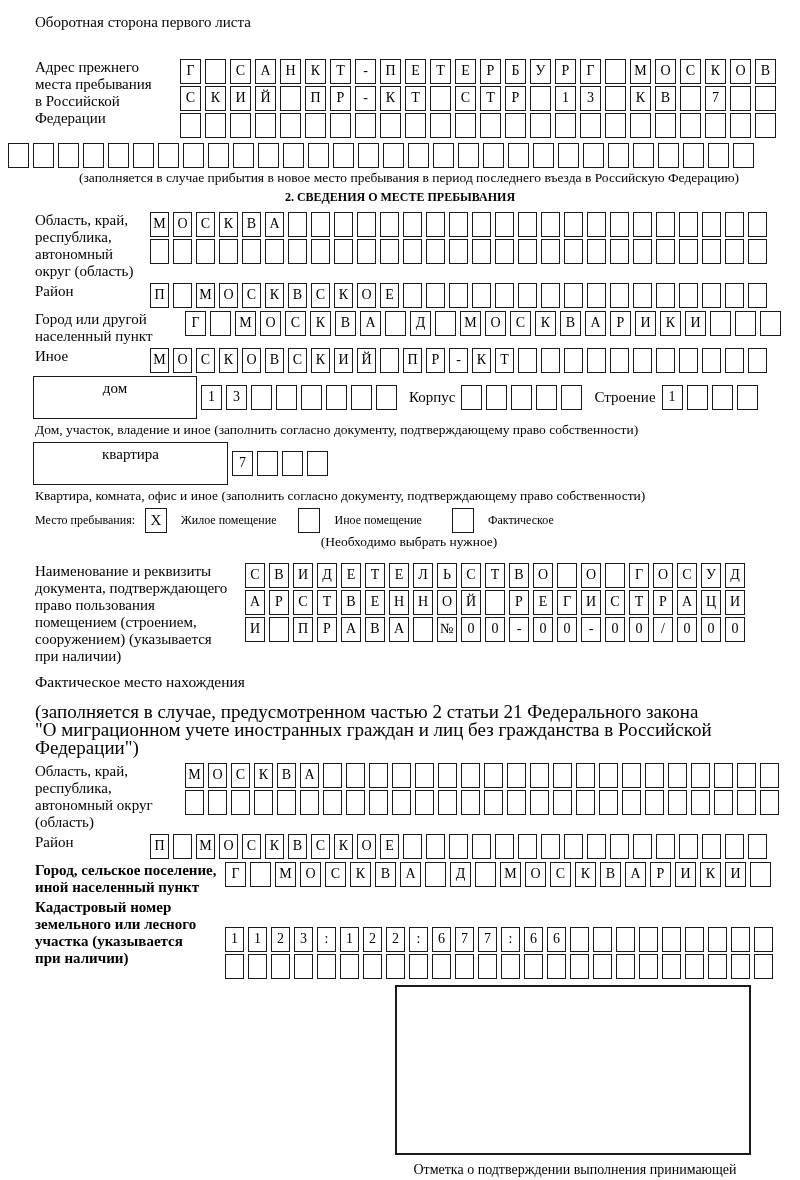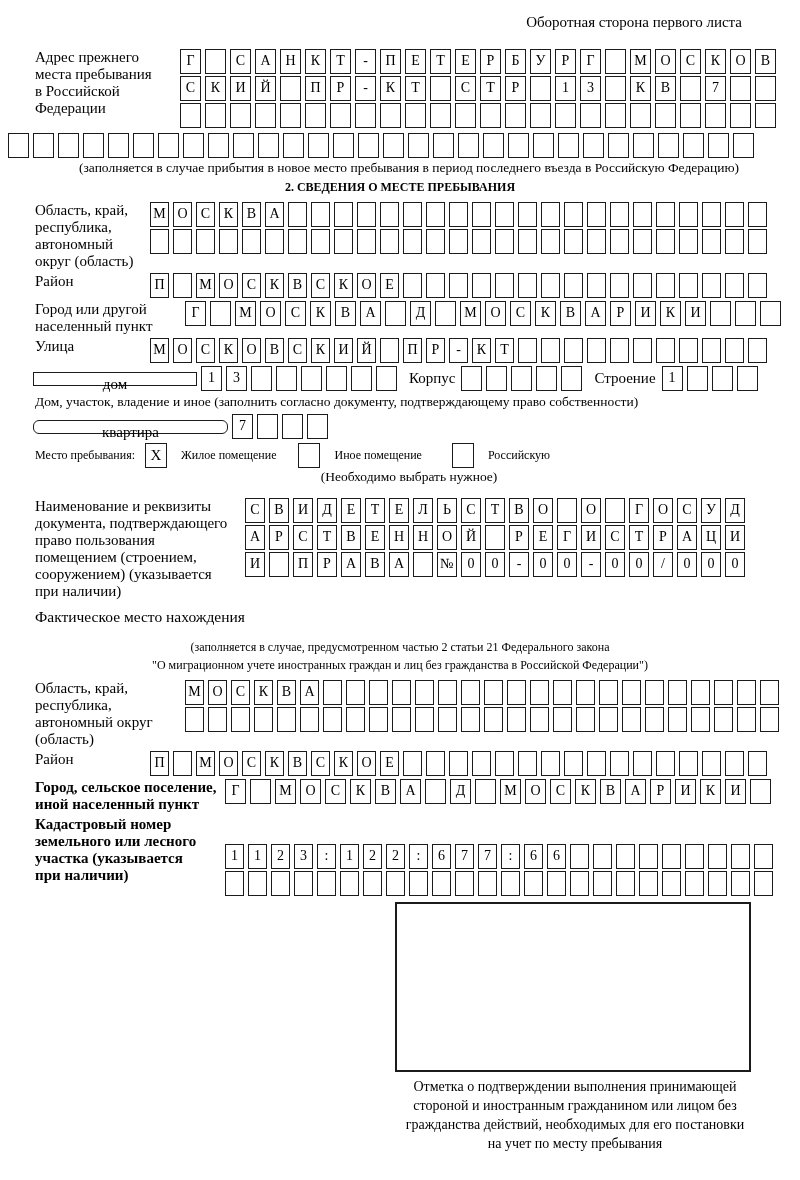--- a/index.html
+++ b/index.html
@@ -2,21 +2,21 @@
 <html lang="ru"><head>
 <meta charset="utf-8">
 <style>
   html,body { margin:0; padding:0; background:#fff; }
   body {
     width:800px; height:1180px; overflow:hidden;
     font-family:"Liberation Serif","DejaVu Serif",serif;
     color:#000; font-size:15px;
   }
   .page { padding:14px 0 0 35px; }
-  .top-title { text-align:right; padding-right:58px; font-size:15px; margin-bottom:18px; }
+  .top-title { text-align:left; padding-right:58px; font-size:15px; margin-bottom:28px; }
 
   .block { display:flex; margin-bottom:3px; }
   .flabel { font-size:15px; line-height:17px; flex:none; }
   .w-prev { width:145px; }
   .w115 { width:115px; }
   .w150 { width:150px; }
   .w190 { width:190px;font-weight:bold; }
   .w210 { width:210px; }
   .rows > .cells { margin-bottom:2px; }
 
@@ -29,30 +29,30 @@
     background:#fff;
   }
   .sm .cell { width:19px; }
   .md .cell { width:20px; }
   .fullrow { margin-left:-27px; margin-bottom:2px; }
 
   .note { font-size:13.5px; line-height:16px; margin:1px 0 4px 0; }
   .center { text-align:center; padding-right:17px; }
   .h2 { font-weight:bold; text-align:center; font-size:12px; margin:4px 35px 7px 0; }
   .h2b { font-weight:normal; text-align:left; font-size:15.5px; margin:8px 35px 6px 0; }
-  .subnote { font-size:12px; line-height:18px; text-align:center; margin:12px 35px 6px 0; }
+  .subnote { font-size:19px; line-height:18px; margin:12px 35px 6px 0; }
 
   .house-row { display:flex; align-items:center; margin:2px 0 3px -2px; }
   .box-label {
-    box-sizing:border-box; flex:none; height:14px;
+    box-sizing:border-box; flex:none; height:43px;
     border:1.6px solid #1b1b1b; text-align:center;
     font-size:15px; line-height:22px; margin-right:4px;
   }
   .w-dom { width:164px; }
-  .w-kv  { width:195px;border-radius:6px; }
+  .w-kv  { width:195px; }
   .inline-label { font-size:15px; padding:0 6px 0 12px; flex:none; }
 
   .stay-row { display:flex; align-items:center; margin:4px 0 1px 0; }
   .checkbox {
     box-sizing:border-box; flex:none; display:inline-block;
     width:22px; height:25px; border:1.6px solid #1b1b1b;
     text-align:center; line-height:22px; font-size:15px;
     margin:0 14px 0 10px;
   }
   .opt { font-size:12px; }
@@ -317,21 +317,21 @@
         <span class="cell">И</span>
         <span class="cell">К</span>
         <span class="cell">И</span>
         <span class="cell"></span>
         <span class="cell"></span>
         <span class="cell"></span>
       </div>
   </div>
 
   <div class="block">
-    <div class="flabel w115">Улица</div>
+    <div class="flabel w115">Иное</div>
     <div class="cells sm">
         <span class="cell">М</span>
         <span class="cell">О</span>
         <span class="cell">С</span>
         <span class="cell">К</span>
         <span class="cell">О</span>
         <span class="cell">В</span>
         <span class="cell">С</span>
         <span class="cell">К</span>
         <span class="cell">И</span>
@@ -388,29 +388,30 @@
 
   <div class="house-row">
     <div class="box-label w-kv">квартира</div>
     <div class="cells lg">
         <span class="cell">7</span>
         <span class="cell"></span>
         <span class="cell"></span>
         <span class="cell"></span>
       </div>
   </div>
+  <div class="note">Квартира, комната, офис и иное (заполнить согласно документу, подтверждающему право собственности)</div>
 
   <div class="stay-row">
     <span class="opt">Место пребывания:</span>
     <span class="checkbox">X</span>
     <span class="opt">Жилое помещение</span>
     <span class="checkbox cb2"></span>
     <span class="opt">Иное помещение</span>
     <span class="checkbox cb3"></span>
-    <span class="opt">Российскую</span>
+    <span class="opt">Фактическое</span>
   </div>
   <div class="note center">(Необходимо выбрать нужное)</div>
 
   <div class="block doc-block">
     <div class="flabel w210">Наименование и реквизиты<br>документа, подтверждающего<br>право пользования<br>помещением (строением,<br>сооружением) (указывается<br>при наличии)</div>
     <div class="rows">
       <div class="cells md">
           <span class="cell">С</span>
           <span class="cell">В</span>
           <span class="cell">И</span>

